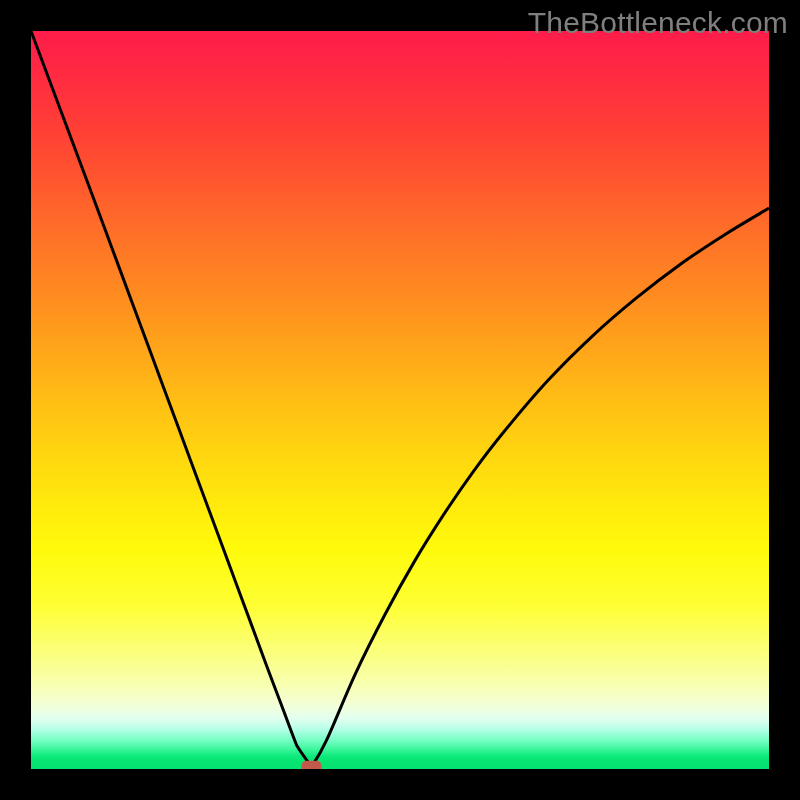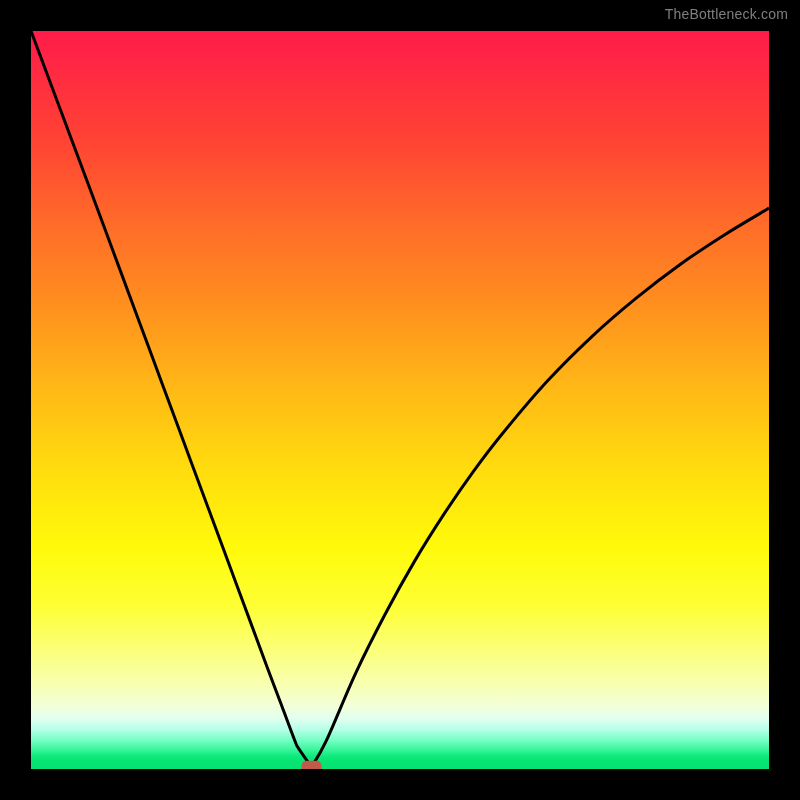--- a/index.html
+++ b/index.html
@@ -56,21 +56,21 @@
     left: 0;
     top: 0;
     width: 738px;
     height: 738px;
   }
   .watermark {
     position: absolute;
     top: 6px;
     right: 12px;
     color: #7f7f7f;
-    font-size: 14px;
+    font-size: 30px;
     letter-spacing: 0.2px;
     user-select: none;
   }
   .marker {
     fill: #c15a4a;
   }
 </style>
 </head>
 <body>
 

